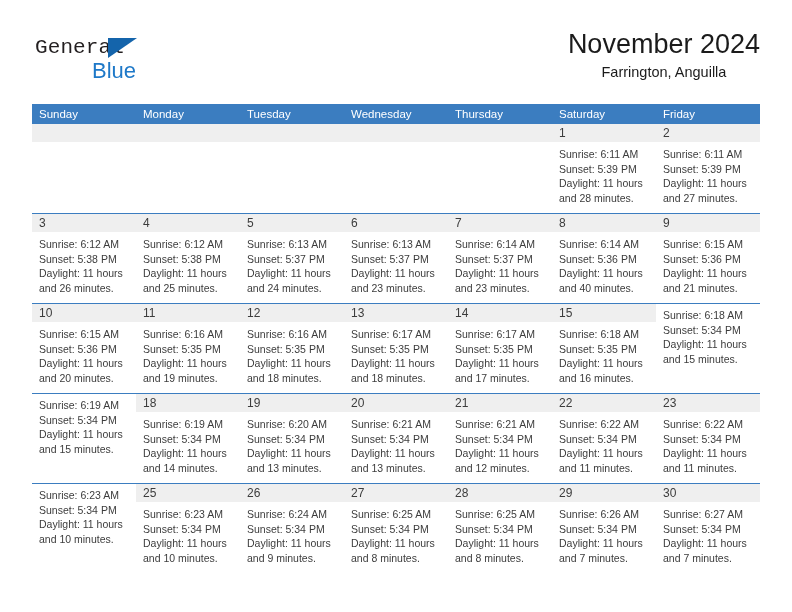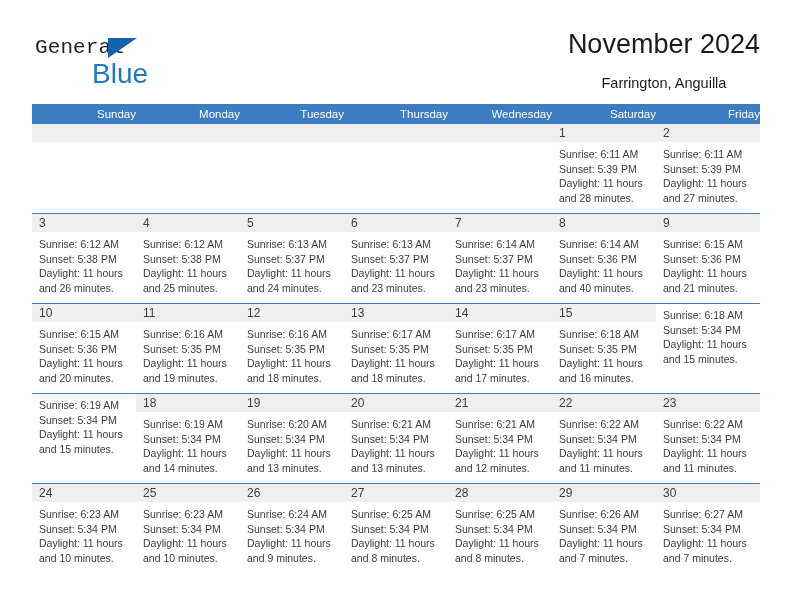--- a/index.html
+++ b/index.html
@@ -51,57 +51,56 @@
     top: 6px;
     width: 0;
     height: 0;
     border-left: 29px solid #1464ab;
     border-bottom: 20px solid transparent;
   }
   .brand-blue {
     position: absolute;
     left: 60px;
     top: 26px;
-    font-size: 28px;
+    font-size: 22px;
     color: #1d78c8;
     font-family: "Liberation Sans", sans-serif;
   }
   .title-block {
     position: absolute;
     right: 0;
     top: 0;
     text-align: center;
   }
   .cal-title {
     font-size: 27px;
     color: #1b1b1b;
     line-height: 32px;
     font-weight: normal;
     white-space: nowrap;
   }
   .cal-subtitle {
-    margin-top: 14px;
+    margin-top: 3px;
     font-size: 14.5px;
     color: #1b1b1b;
     line-height: 18px;
     white-space: nowrap;
   }
 
   
   .calendar {
     position: absolute;
     left: 32px;
     top: 104px;
     width: 728px;
   }
   .weekday-row {
     display: flex;
     background: #3b7dc0;
     height: 20px;
-    text-align: right;
   }
   .weekday {
     flex: 1 1 0;
     color: #ffffff;
     font-size: 11.5px;
     line-height: 20px;
     padding-left: 7px;
     box-sizing: border-box;
     white-space: nowrap;
   }
@@ -161,22 +160,22 @@
       <div class="cal-subtitle">Farrington, Anguilla</div>
     </div>
 
   </div>
 
   <div class="calendar">
     <div class="weekday-row" id="weekday-row">
         <div class="weekday">Sunday</div>
         <div class="weekday">Monday</div>
         <div class="weekday">Tuesday</div>
+        <div class="weekday">Wednesday</div>
         <div class="weekday">Thursday</div>
-        <div class="weekday">Wednesday</div>
         <div class="weekday">Saturday</div>
         <div class="weekday">Friday</div>
       </div>
     <div id="weeks-container">
         <div class="week-row">
           <div class="day-cell empty">
             <div class="day-num-band">
               <div class="day-num"></div>
             </div>
           </div>
@@ -449,23 +448,20 @@
             <div class="day-body">
               <div class="day-line">Sunrise: 6:22 AM</div>
               <div class="day-line">Sunset: 5:34 PM</div>
               <div class="day-line">Daylight: 11 hours</div>
               <div class="day-line">and 11 minutes.</div>
             </div>
           </div>
         </div>
         <div class="week-row">
           <div class="day-cell">
-            <div class="day-num-band">
-              <div class="day-num">24</div>
-            </div>
             <div class="day-body">
               <div class="day-line">Sunrise: 6:23 AM</div>
               <div class="day-line">Sunset: 5:34 PM</div>
               <div class="day-line">Daylight: 11 hours</div>
               <div class="day-line">and 10 minutes.</div>
             </div>
           </div>
           <div class="day-cell">
             <div class="day-num-band">
               <div class="day-num">25</div>

